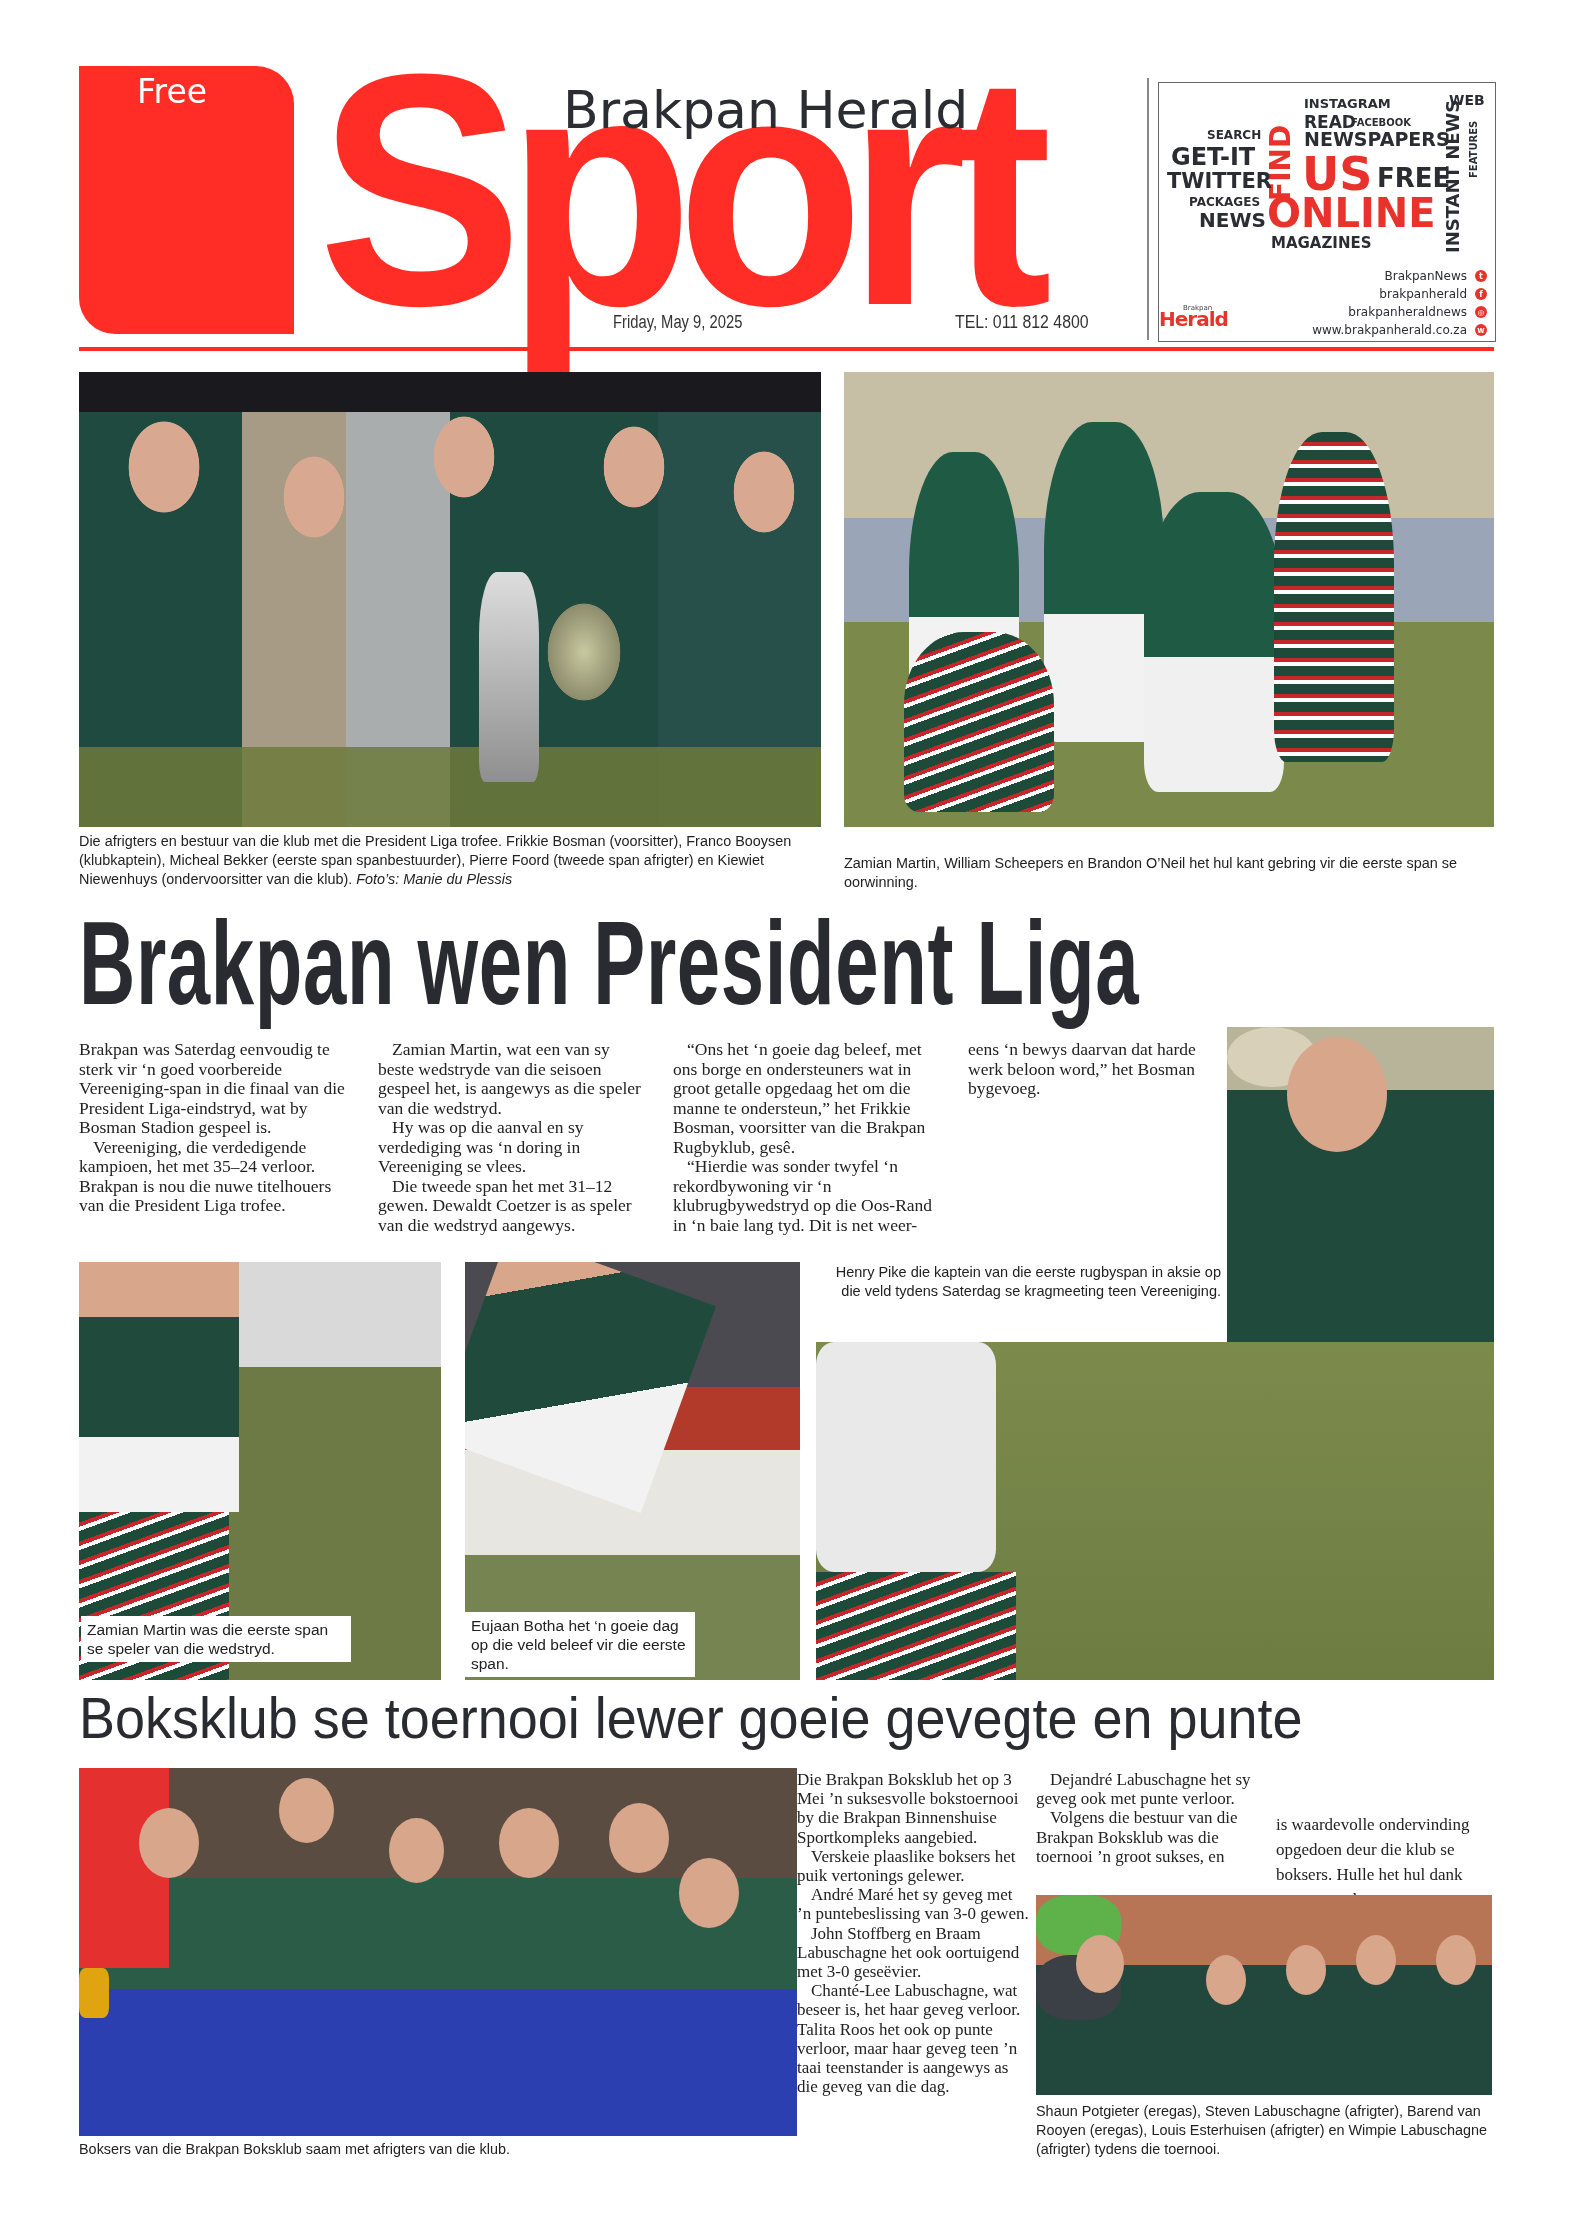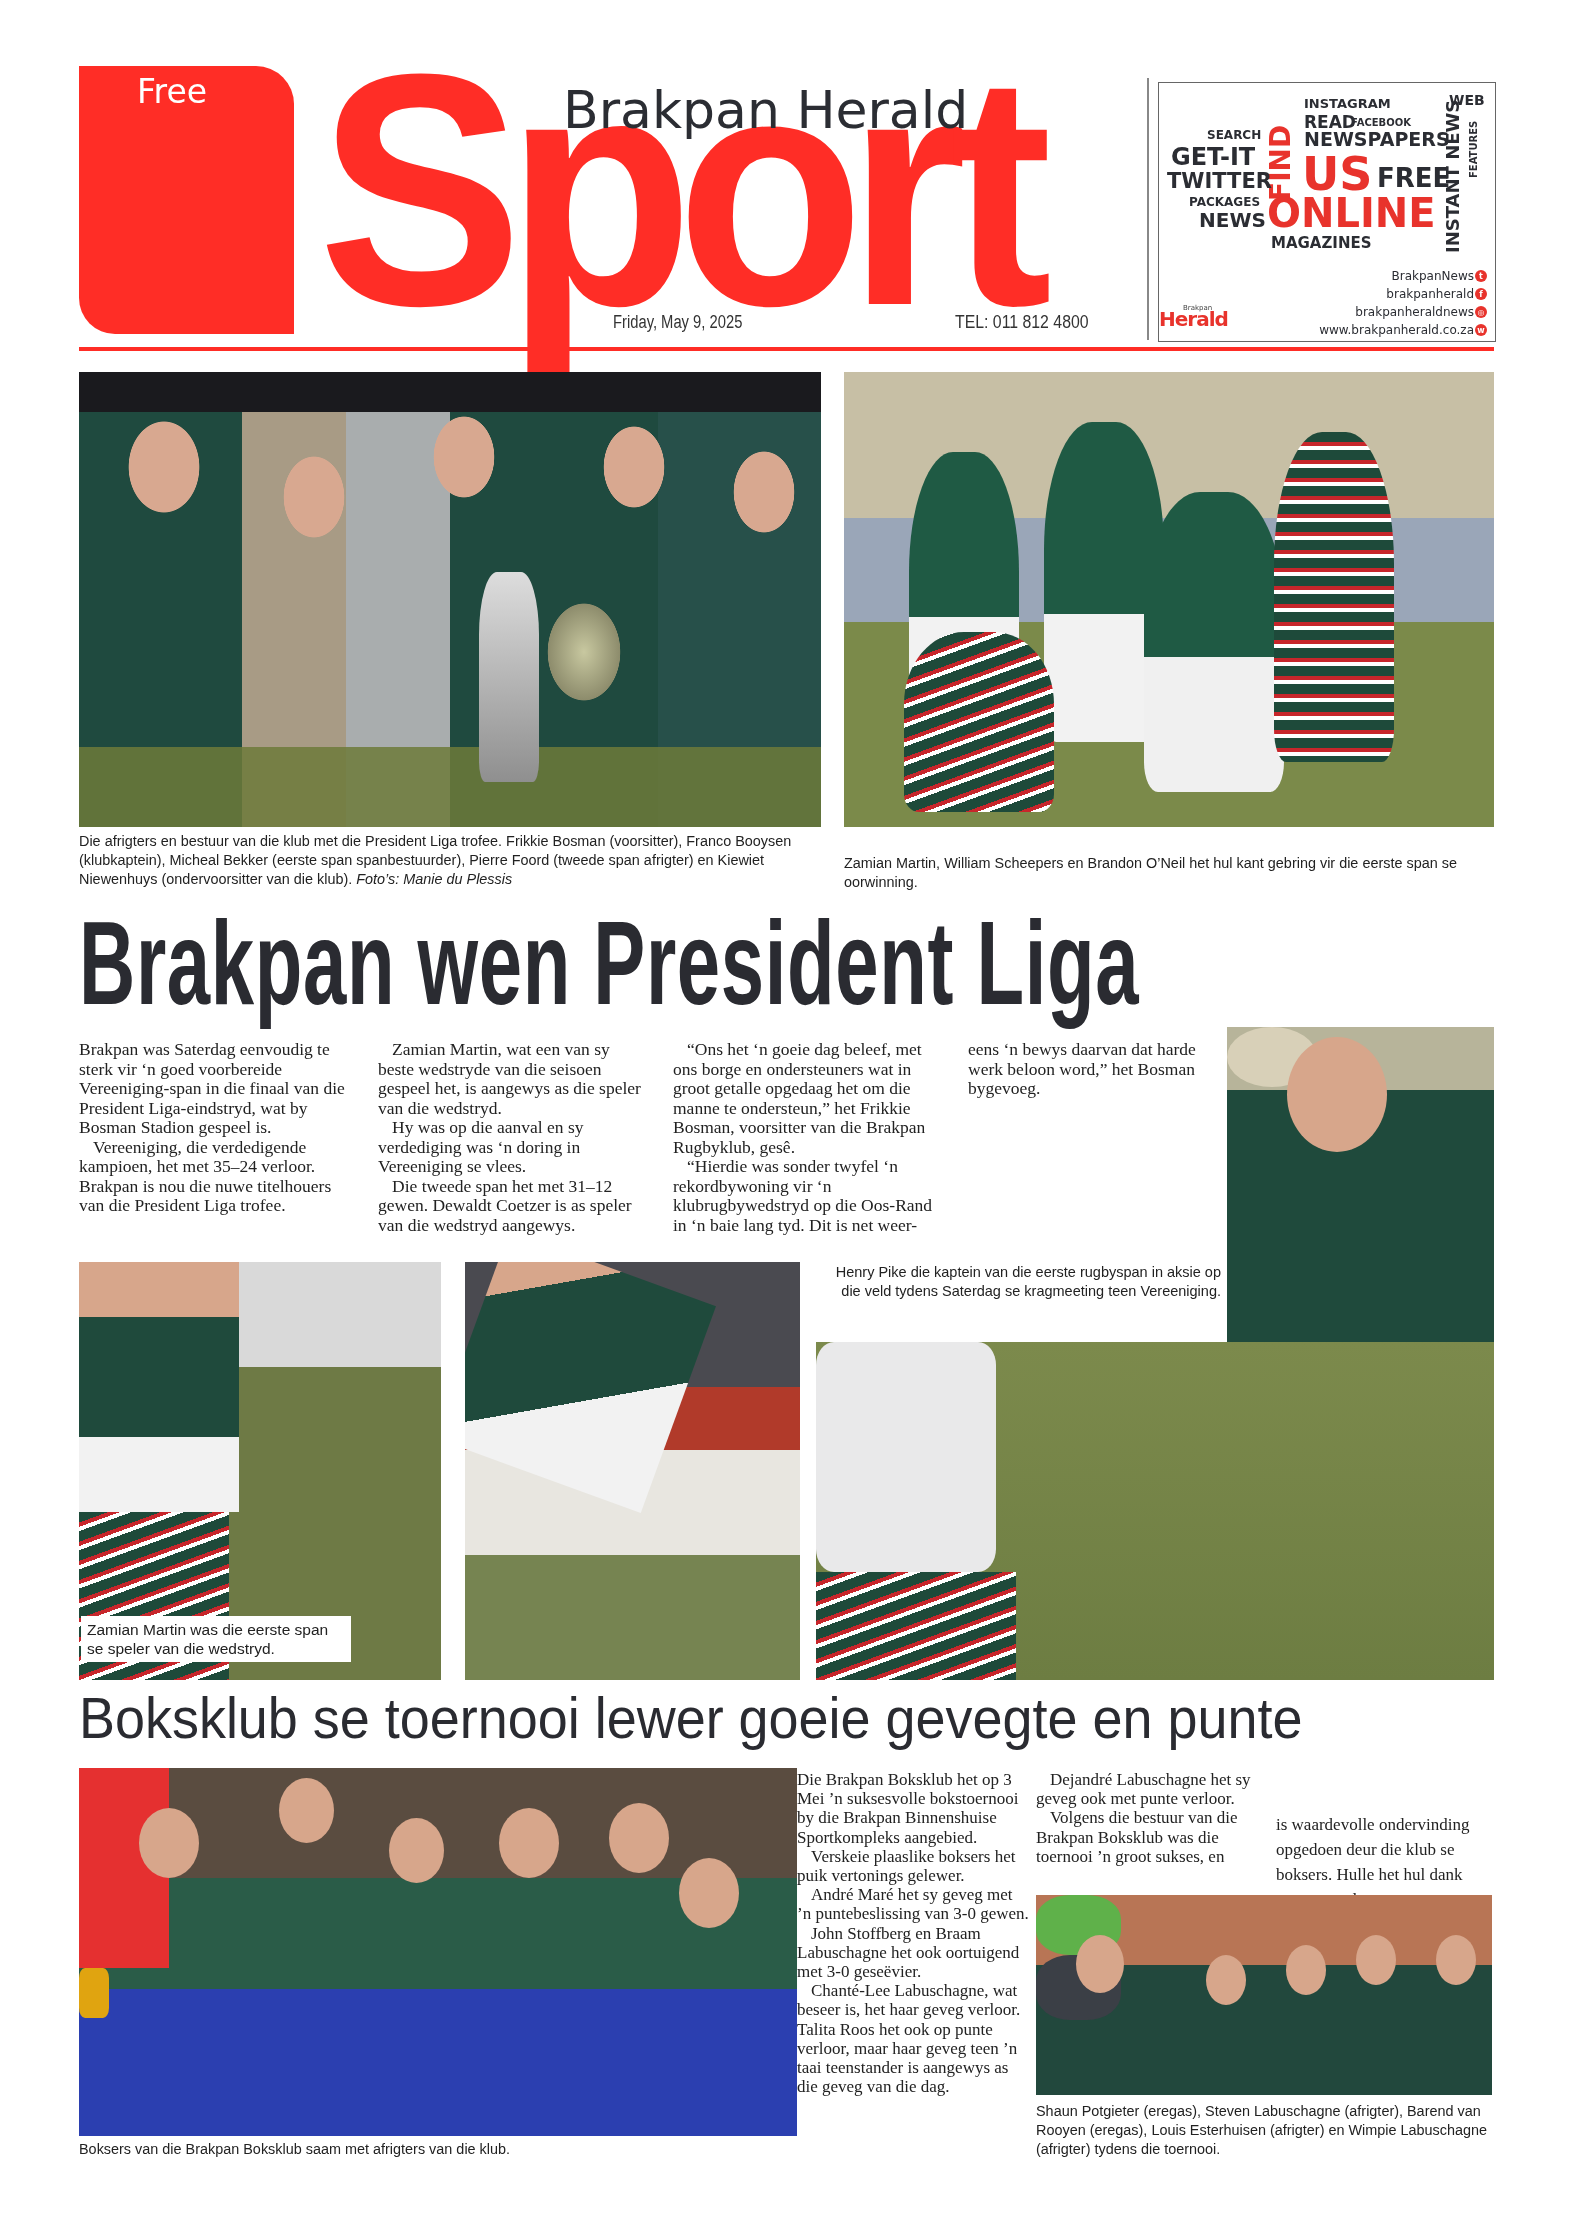--- a/index.html
+++ b/index.html
@@ -13,21 +13,21 @@
   .paper-name { left: 563px; top: 80px; font-family: "DejaVu Sans", sans-serif; font-size: 52px; color: #2b2d33; }
   .date-line { left: 613px; top: 312px; font-family: "Liberation Sans", sans-serif; font-size: 18px; color: #333; transform: scaleX(0.82); transform-origin: left top; }
   .tel-line { left: 955px; top: 312px; font-family: "Liberation Sans", sans-serif; font-size: 18px; color: #333; transform: scaleX(0.88); transform-origin: left top; }
   .vert-divider { left: 1147px; top: 78px; width: 2px; height: 262px; background: #888; }
   .red-rule { left: 79px; top: 347px; width: 1415px; height: 4px; background: #ff2d26; }
 
   
   .ad-box { left: 1158px; top: 82px; width: 338px; height: 260px; border: 1.5px solid #666; background: #fff; }
   .ad-box .w { position: absolute; font-family: "DejaVu Sans", sans-serif; font-weight: bold; color: #2b2d33; white-space: nowrap; line-height: 1; }
   .ad-box .r { color: #e8332c; }
-  .ad-social { position: absolute; right: 8px; font-family: "DejaVu Sans", sans-serif; font-size: 12px; color: #2b2d33; display: flex; align-items: center; gap: 1px; white-space: nowrap; }
+  .ad-social { position: absolute; right: 8px; font-family: "DejaVu Sans", sans-serif; font-size: 12px; color: #2b2d33; display: flex; align-items: center; gap: 8px; white-space: nowrap; }
   .ad-social .dot { width: 12px; height: 12px; border-radius: 50%; background: #e8332c; color: #fff; font-size: 8px; display: inline-flex; align-items: center; justify-content: center; font-weight: bold; }
 
   
   .photo { position: absolute; overflow: hidden; }
   .ph-trophy { left: 79px; top: 372px; width: 742px; height: 455px;
     background:
       radial-gradient(ellipse 60px 80px at 505px 280px, #c8c8a0 0%, #8d8c6c 60%, transparent 61%),
       radial-gradient(ellipse 70px 90px at 85px 95px, #d8a890 0 50%, transparent 51%),
       radial-gradient(ellipse 60px 80px at 235px 125px, #d8a890 0 50%, transparent 51%),
       radial-gradient(ellipse 60px 80px at 385px 85px, #d8a890 0 50%, transparent 51%),
@@ -170,20 +170,21 @@
 <div class="cap" style="left:826px;top:1263px;width:395px;text-align:right;transform:none;font-size:14.5px;">Henry Pike die kaptein van die eerste rugbyspan in aksie op die veld tydens Saterdag se kragmeeting teen Vereeniging.</div>
 
 <div class="photo ph-martin">
   <div class="p" style="left:130px;top:40px;width:160px;height:250px;background:linear-gradient(180deg,#d7a68b 0 22%,#1f4a3c 22% 70%,#f2f2f2 70% 100%);"></div>
   <div class="p" style="left:10px;top:120px;width:150px;height:220px;background:repeating-linear-gradient(160deg,#1e4a3a 0 10px,#c7262b 10px 14px,#fff 14px 18px);"></div>
   <div class="cap-box" style="left:2px;top:354px;width:270px;">Zamian Martin was die eerste span se speler van die wedstryd.</div>
 </div>
 
 <div class="photo ph-botha">
   <div class="p" style="left:40px;top:70px;width:220px;height:220px;background:linear-gradient(150deg,#d7a68b 0 20%,#1f4a3c 20% 60%,#f2f2f2 60% 100%);transform:rotate(20deg);"></div>
+  <div class="cap-box" style="left:0;top:350px;width:230px;">Eujaan Botha het ‘n goeie dag op die veld beleef vir die eerste span.</div>
 </div>
 
 <div class="abs h2">Boksklub se toernooi lewer goeie gevegte en punte</div>
 
 <div class="photo ph-boxers">
   <div class="head" style="left:60px;top:40px;width:60px;height:70px;"></div>
   <div class="head" style="left:200px;top:10px;width:55px;height:65px;"></div>
   <div class="head" style="left:310px;top:50px;width:55px;height:65px;"></div>
   <div class="head" style="left:420px;top:40px;width:60px;height:70px;"></div>
   <div class="head" style="left:530px;top:35px;width:60px;height:70px;"></div>

